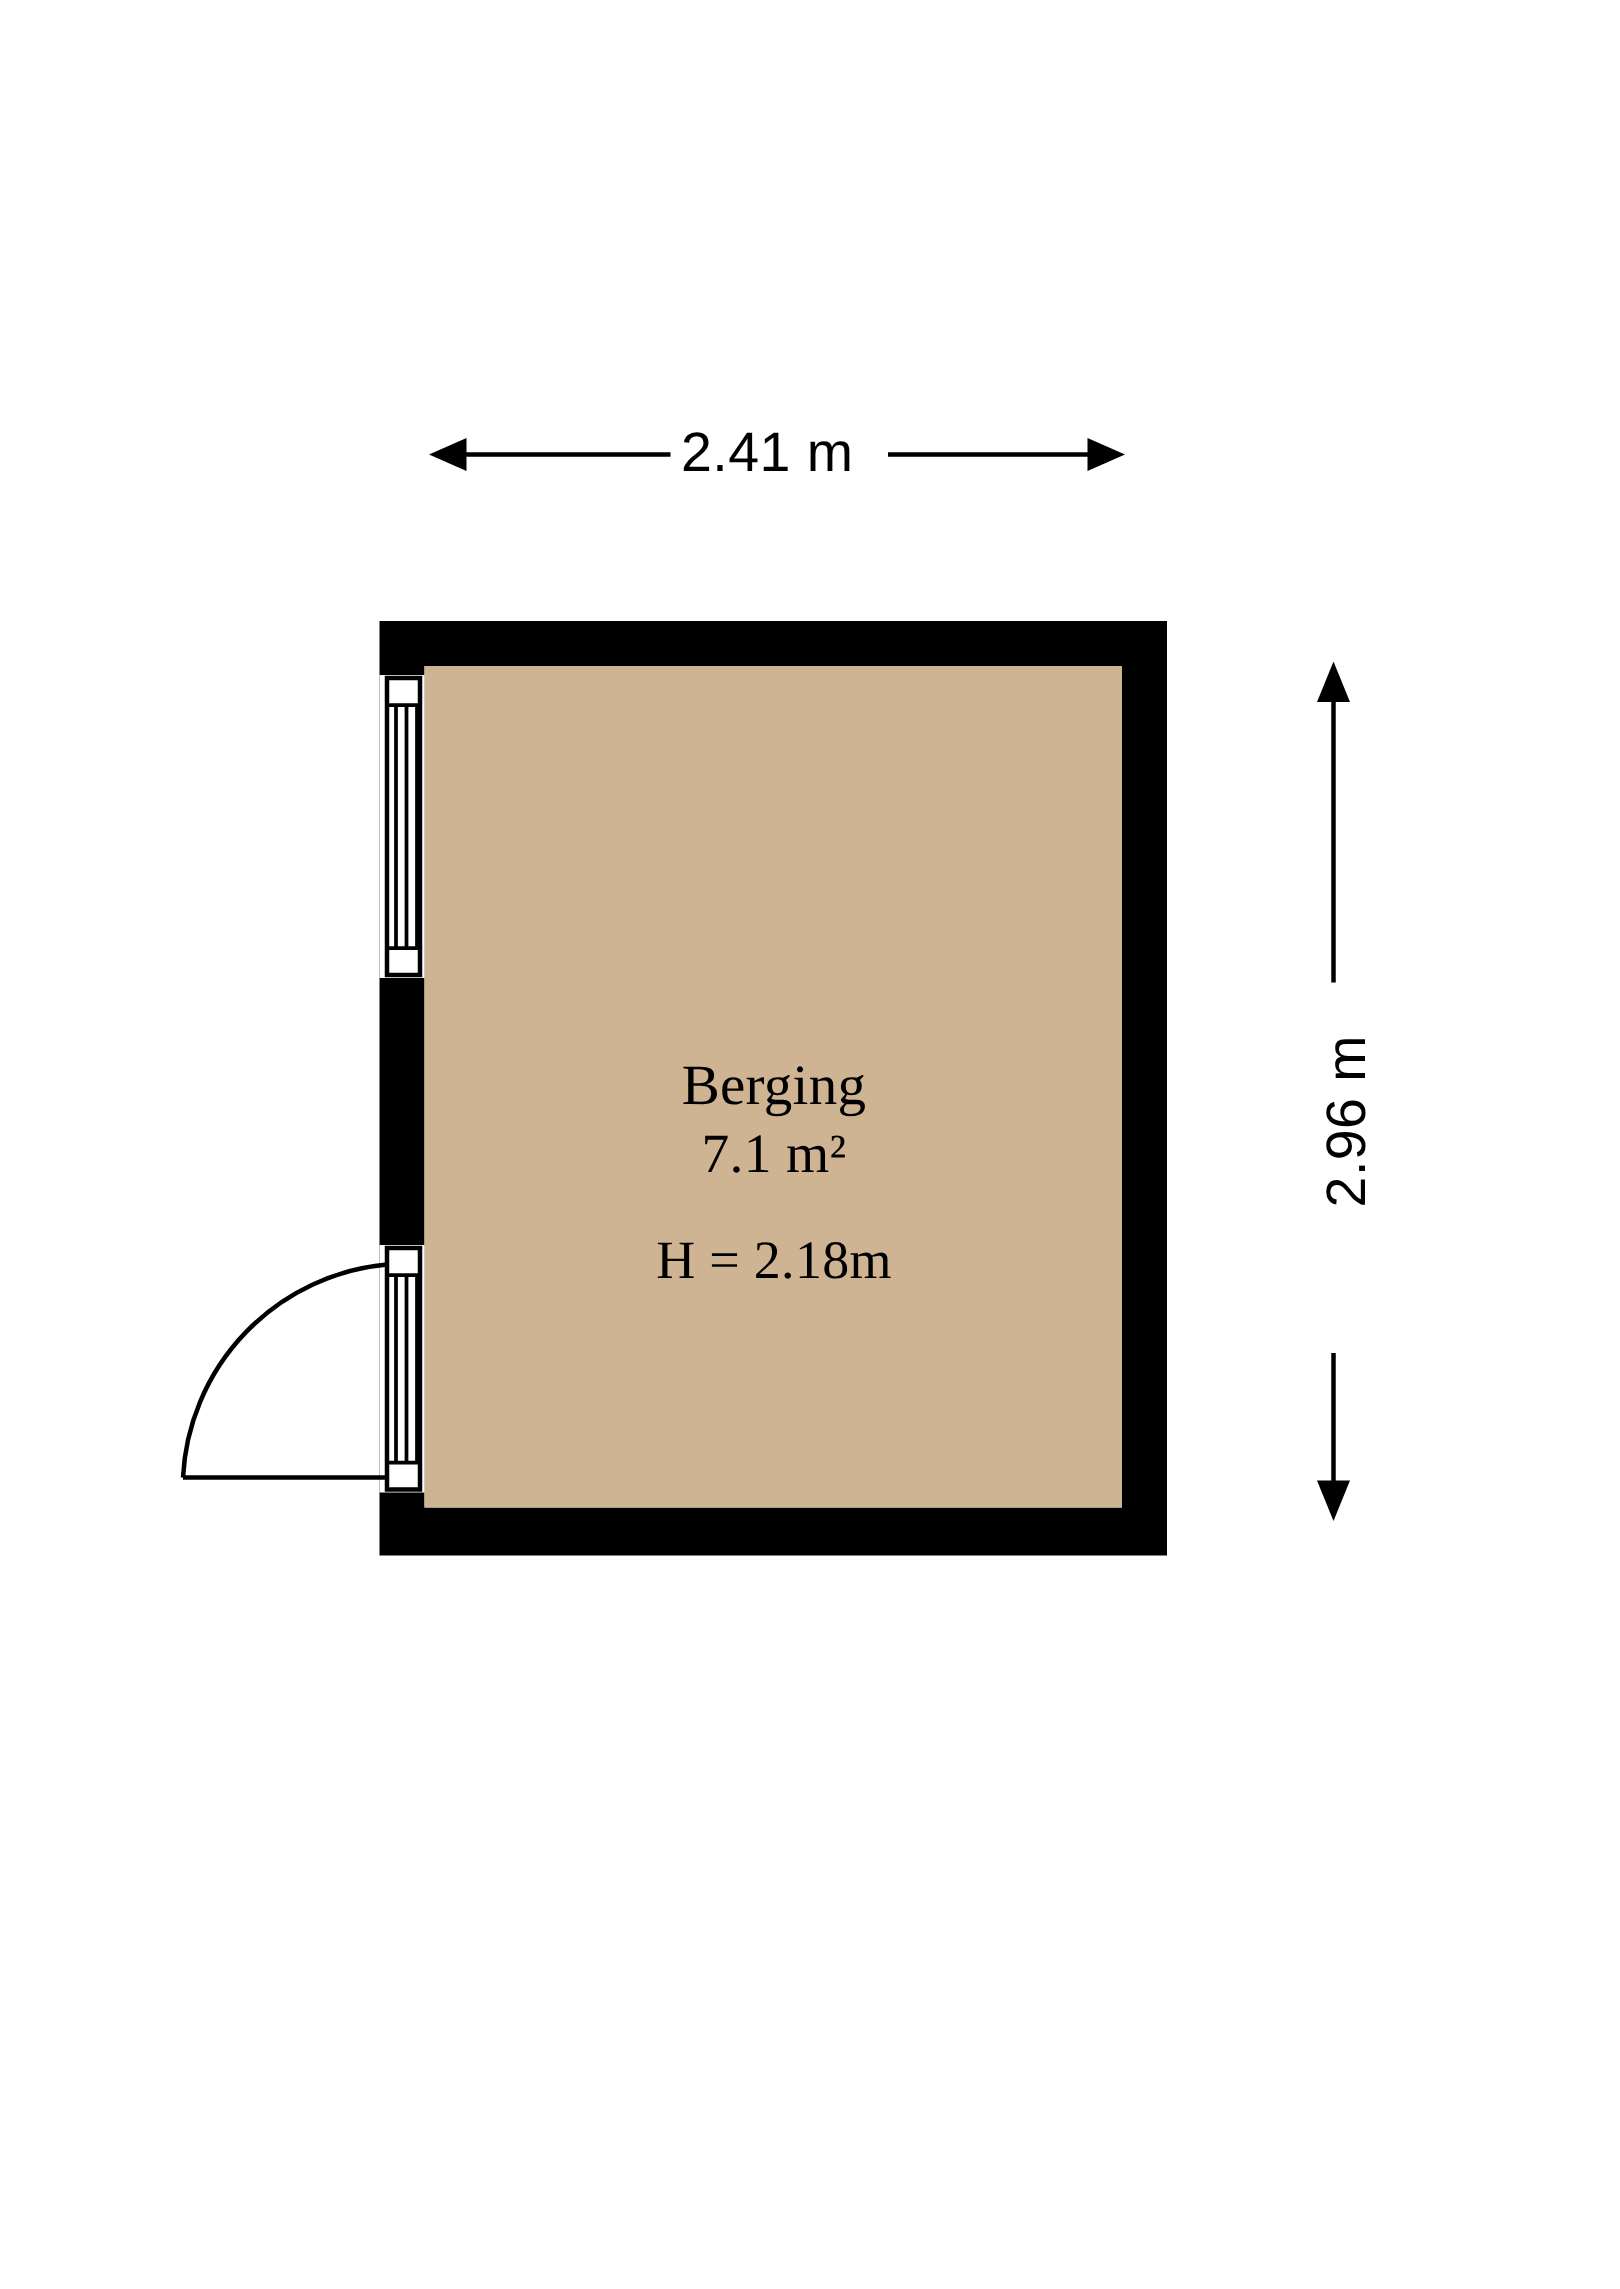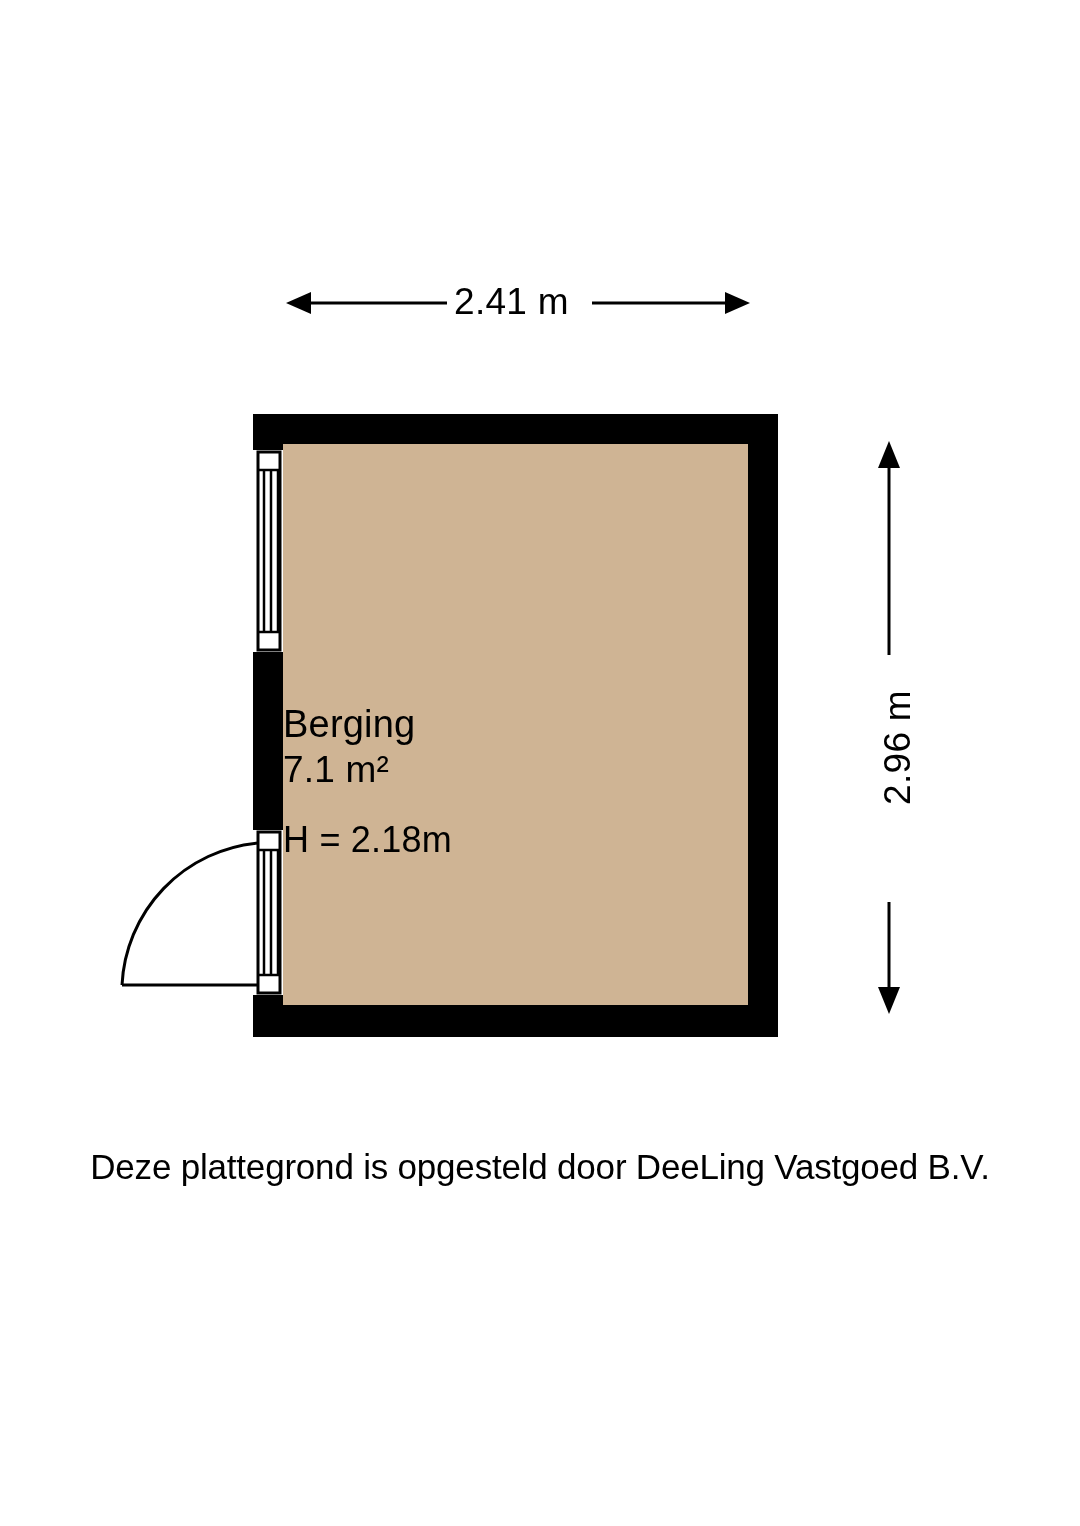--- a/index.html
+++ b/index.html
@@ -46,21 +46,23 @@
     left: 877px;
     top: 690px;
     transform-origin: left top;
     transform: rotate(-90deg) translate(-100%, 0);
   }
   .room-label-block {
     position: absolute;
     left: 283px;
     top: 705px;
     width: 466px;
+    text-align: center;
     line-height: 1.0;
+    font-family: Liberation Serif, serif;
   }
   .room-name {
     font-size: 38px;
     letter-spacing: 0.2px;
     margin-bottom: 8px;
   }
   .room-area {
     font-size: 37px;
     letter-spacing: 0.2px;
     margin-bottom: 9px;
@@ -146,16 +148,15 @@
 
   <div class="dim-label" id="dim-right-label">2.96 m</div>
 
   <div class="room-label-block">
     <div class="room-name">Berging</div>
     <div class="room-area">7.1 m²</div>
     <div class="room-height">H = 2.18m</div>
   </div>
 
   <div id="footer-block">
-    <div class="footer-line">Deze plattegrond is opgesteld door DeeLing Vastgoed B.V.</div>
   </div>
 
 </div>
 
 </body></html>

